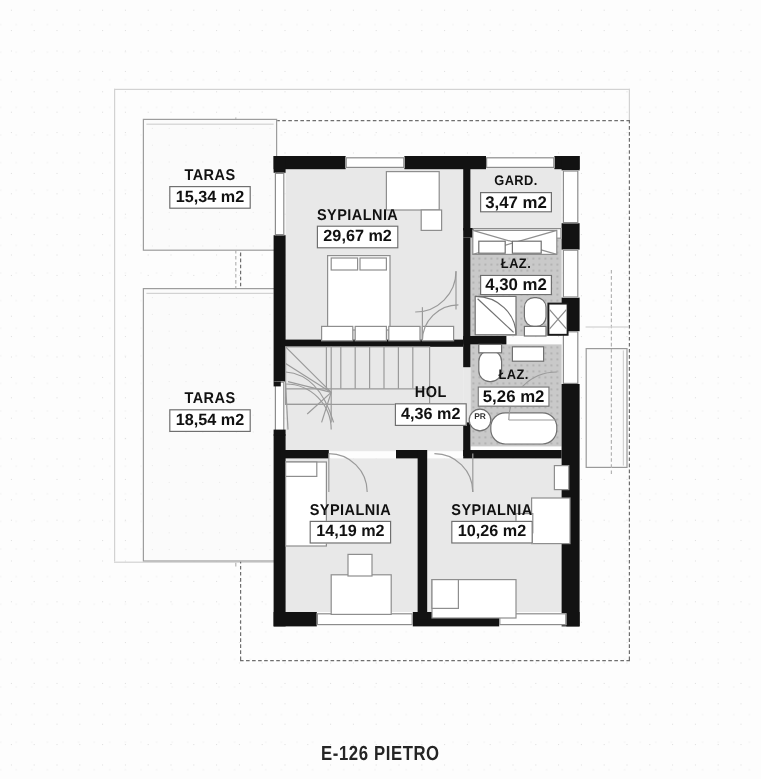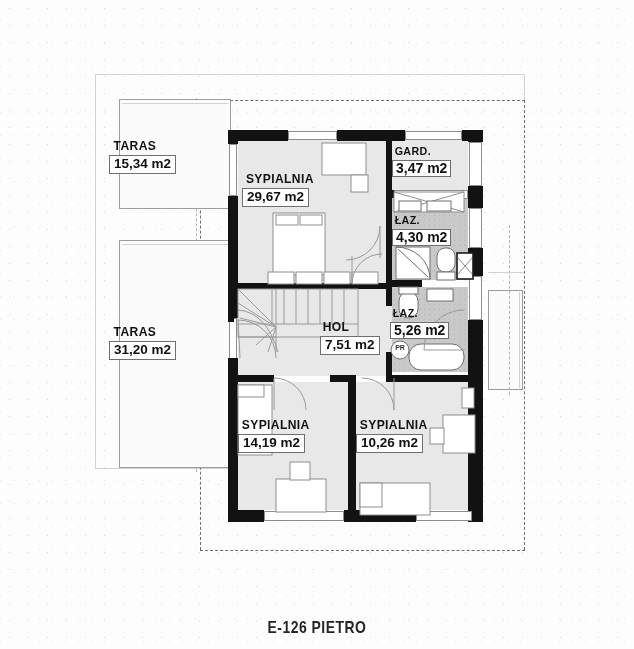--- a/index.html
+++ b/index.html
@@ -42,21 +42,21 @@
   .terrace{
     position:absolute;
     border:1px solid #9d9d9d;
     box-sizing:border-box;
     background:#fbfbfb;
     background-image:radial-gradient(circle,#e8e8e8 0.6px,transparent 0.7px);
     background-size:14px 14px;
   }
 
   
-  .lbl{position:absolute;}
+  .lbl{position:absolute;text-align:center;}
   .lbl .nm{
     font-family:"Liberation Sans Narrow","Liberation Sans",sans-serif;
     font-weight:bold;
     font-size:13px;
     letter-spacing:0.4px;
     color:#111;
     line-height:14px;
     white-space:nowrap;
     transform:scaleX(0.93);
   }
@@ -115,21 +115,21 @@
   <div class="faint-h" style="left:122px;top:103px;width:106px;"></div>
   <div class="faint-h" style="left:122px;top:244px;width:106px;"></div>
 
   <div class="lbl" style="left:109px;top:139px;width:132px;">
     <div class="nm">TARAS</div>
     <div><span class="ar">15,34 m2</span></div>
   </div>
 
   <div class="lbl" style="left:109px;top:325px;width:132px;">
     <div class="nm">TARAS</div>
-    <div><span class="ar">31,20 m2</span></div>
+    <div><span class="ar">18,54 m2</span></div>
   </div>
 
   <div class="room" style="left:238px;top:140px;width:148px;height:148px;"></div>
 
   <div class="room" style="left:392px;top:140px;width:76px;height:50px;"></div>
 
   <div class="room wet" style="left:392px;top:198px;width:76px;height:82px;"></div>
 
   <div class="room wet" style="left:392px;top:287px;width:76px;height:85px;"></div>
 
@@ -318,21 +318,21 @@
     <div><span class="ar">4,30 m2</span></div>
   </div>
 
   <div class="lbl sm" style="left:390px;top:306px;width:76px;">
     <div class="nm">ŁAZ.</div>
     <div><span class="ar">5,26 m2</span></div>
   </div>
 
   <div class="lbl" style="left:320px;top:320px;width:78px;">
     <div class="nm">HOL</div>
-    <div><span class="ar">7,51 m2</span></div>
+    <div><span class="ar">4,36 m2</span></div>
   </div>
 
   <div class="lbl" style="left:238px;top:418px;width:108px;">
     <div class="nm">SYPIALNIA</div>
     <div><span class="ar">14,19 m2</span></div>
   </div>
 
   <div class="lbl" style="left:356px;top:418px;width:108px;">
     <div class="nm">SYPIALNIA</div>
     <div><span class="ar">10,26 m2</span></div>

